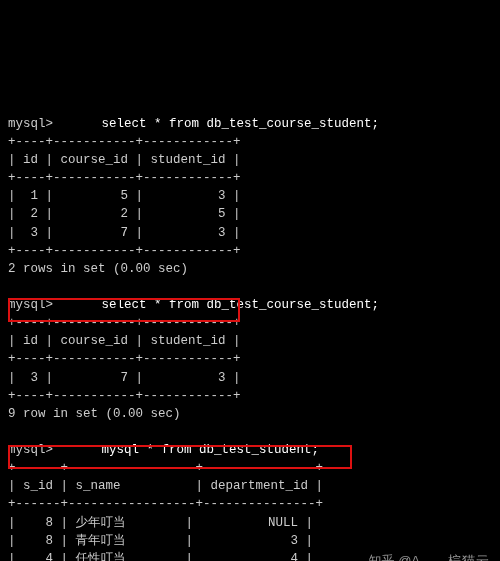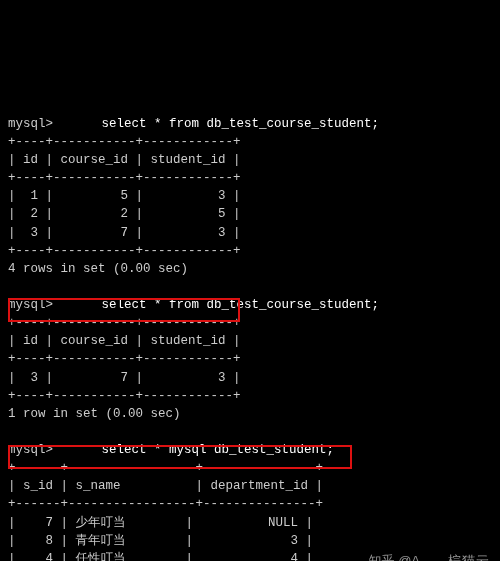--- a/index.html
+++ b/index.html
@@ -66,35 +66,35 @@
 
 <div class="term">
 <span class="prompt">mysql&gt;</span> <span class="cmd">select * from db_test_course_student;</span>
 <span class="sep">+----+-----------+------------+</span>
 <span class="hdr">| id | course_id | student_id |</span>
 <span class="sep">+----+-----------+------------+</span>
 <span class="row">|  1 |         5 |          3 |</span>
 <span class="row">|  2 |         2 |          5 |</span>
 <span class="row">|  3 |         7 |          3 |</span>
 <span class="sep">+----+-----------+------------+</span>
-<span>4 rows in set (0.00 sec)</span>
+<span>2 rows in set (0.00 sec)</span>
 
 <span class="prompt">mysql&gt;</span> <span class="cmd">select * from db_test_course_student;</span>
 <span class="sep">+----+-----------+------------+</span>
 <span class="hdr">| id | course_id | student_id |</span>
 <span class="sep">+----+-----------+------------+</span>
 <span class="row">|  3 |         7 |          3 |</span>
 <span class="sep">+----+-----------+------------+</span>
-<span>1 row in set (0.00 sec)</span>
+<span>9 row in set (0.00 sec)</span>
 
-<span class="prompt">mysql&gt;</span> <span class="cmd">select * mysql db_test_student;</span>
+<span class="prompt">mysql&gt;</span> <span class="cmd">mysql * from db_test_student;</span>
 <span class="sep">+------+-----------------+---------------+</span>
 <span class="hdr">| s_id | s_name          | department_id |</span>
 <span class="sep">+------+-----------------+---------------+</span>
-<span class="row">|    7 | 少年叮当        |          NULL |</span>
+<span class="row">|    8 | 少年叮当        |          NULL |</span>
 <span class="row">|    8 | 青年叮当        |             3 |</span>
 <span class="row">|    4 | 任性叮当        |             4 |</span>
 
 
 
 
 
 </div>
 
 <div class="box1" style="left:8px; top:280px; width:228px; height:20px;"></div>

